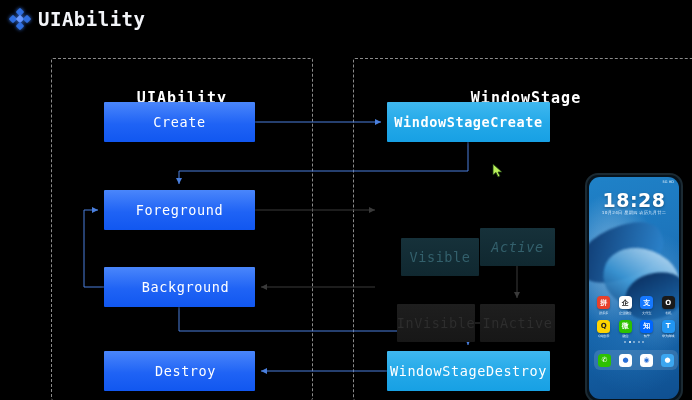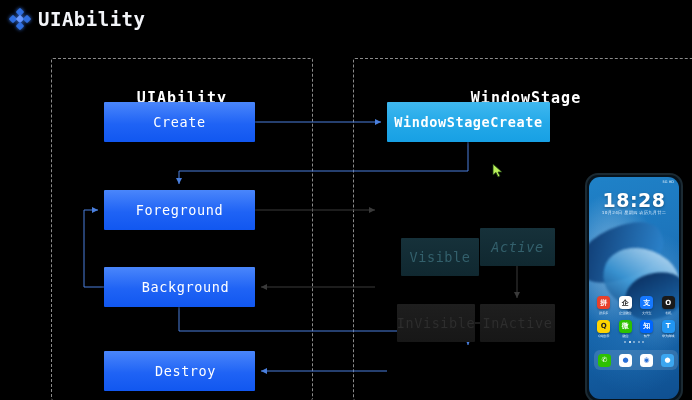--- a/index.html
+++ b/index.html
@@ -229,20 +229,21 @@
   <div class="node primary" id="node-create">Create</div>
   <div class="node primary" id="node-foreground">Foreground</div>
   <div class="node primary" id="node-background">Background</div>
   <div class="node primary" id="node-destroy">Destroy</div>
 
   <div class="node stage" id="node-wsc">WindowStageCreate</div>
   <div class="node dim-teal" id="node-visible">Visible</div>
   <div class="node dim-teal" id="node-active">Active</div>
   <div class="node dim-gray" id="node-invisible">InVisible</div>
   <div class="node dim-gray" id="node-inactive">InActive</div>
+  <div class="node stage" id="node-wsd">WindowStageDestroy</div>
 
   <div id="phone">
     <div id="phone-screen">
       <div class="swirl" id="sw1"></div>
       <div class="swirl" id="sw2"></div>
       <div class="swirl" id="sw3"></div>
 
       <div id="phone-statusbar">
         <span>5G  HD</span>
       </div>

